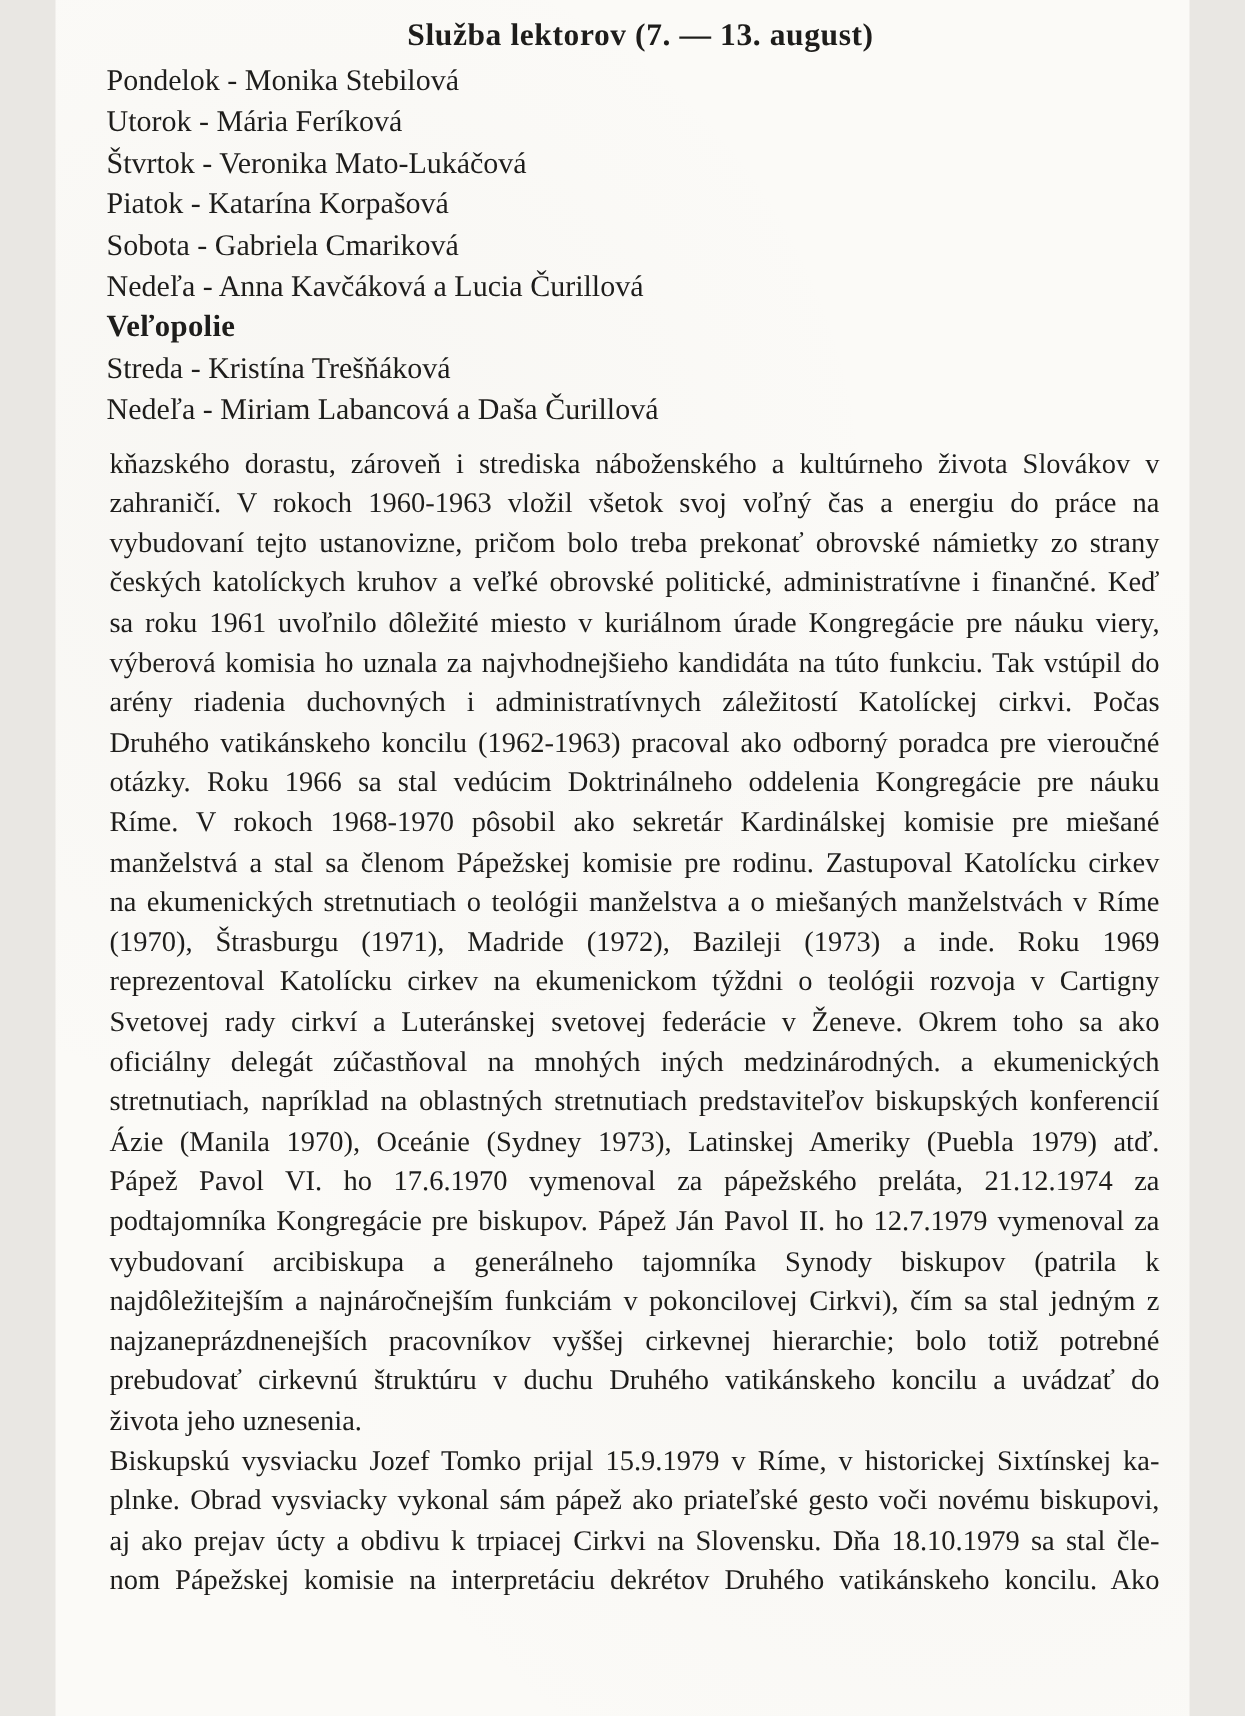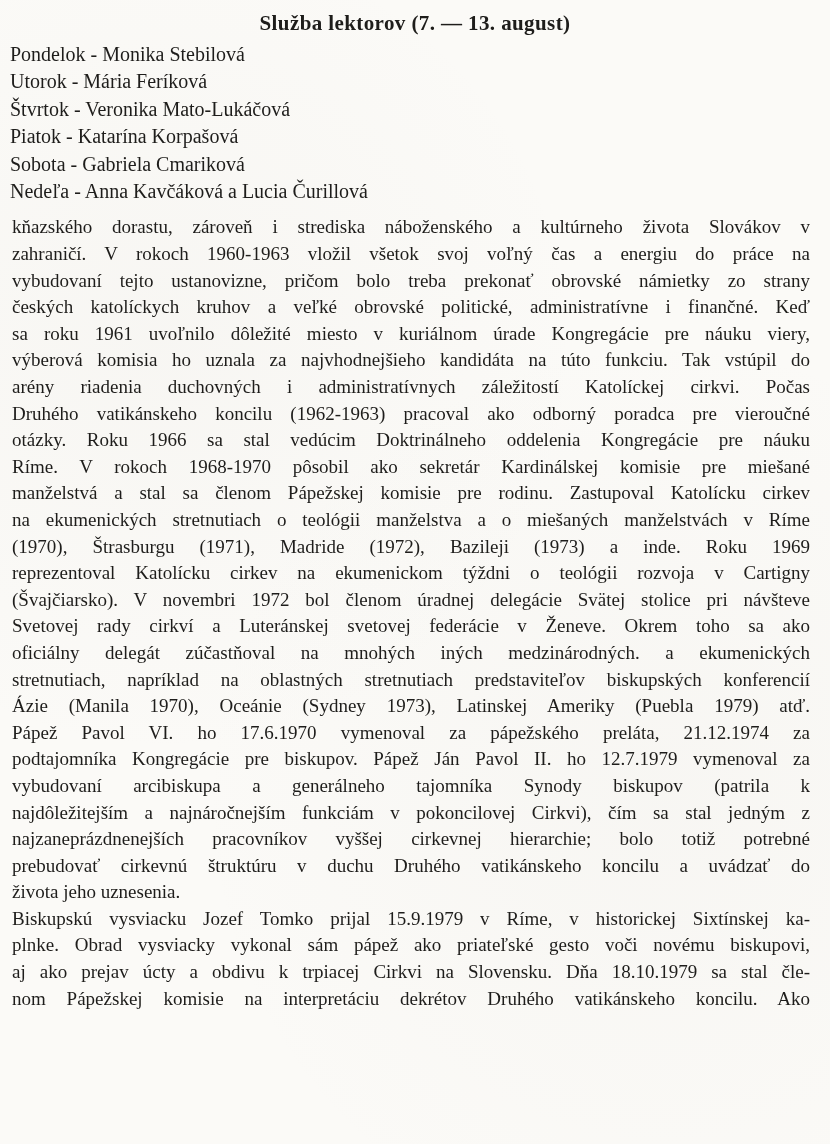--- a/index.html
+++ b/index.html
@@ -2,30 +2,31 @@
 <html><head>
 <meta charset="utf-8">
 <style>
   html, body { margin: 0; padding: 0; }
   body {
     background: #e9e7e3;
     font-family: "Liberation Serif", "DejaVu Serif", serif;
   }
   .page {
     position: relative;
-    width: 830px;
+    width: 756px;
     height: 1144px;
     margin: 0 auto;
     background:
       radial-gradient(circle at 20% 30%, rgba(180,175,165,0.05), transparent 40%),
       radial-gradient(circle at 80% 70%, rgba(180,175,165,0.05), transparent 45%),
       #fbfaf7;
     color: #1e1d1b;
     overflow: hidden;
     box-sizing: border-box;
+    padding-left: 24px;
   }
   .title {
     margin: 0;
     padding-top: 11px;
     text-align: center;
     font-size: 21px;
     font-weight: bold;
     letter-spacing: 0.4px;
   }
   .roster {
@@ -70,20 +71,29 @@
           <div class="roster-line">Štvrtok - Veronika Mato-Lukáčová</div>
 
           <div class="roster-line">Piatok - Katarína Korpašová</div>
 
           <div class="roster-line">Sobota - Gabriela Cmariková</div>
 
           <div class="roster-line">Nedeľa - Anna Kavčáková a Lucia Čurillová</div>
         </div>
     </div>
 
+    <div class="roster-section">
+      <div class="section-heading">Veľopolie</div>
+      <div class="roster-entries">
+
+          <div class="roster-line">Streda - Kristína Trešňáková</div>
+
+          <div class="roster-line">Nedeľa - Miriam Labancová a Daša Čurillová</div>
+        </div>
+    </div>
   </div>
 
   <div class="body-text">
     <div class="para ragged-last">
 
         <div class="body-line">kňazského dorastu, zároveň i strediska náboženského a kultúrneho života Slovákov v</div>
 
         <div class="body-line">zahraničí. V rokoch 1960-1963 vložil všetok svoj voľný čas a energiu do práce na</div>
 
         <div class="body-line">vybudovaní tejto ustanovizne, pričom bolo treba prekonať obrovské námietky zo strany</div>
@@ -104,21 +114,20 @@
         <div class="body-line">Ríme. V rokoch 1968-1970 pôsobil ako sekretár Kardinálskej komisie pre miešané</div>
 
         <div class="body-line">manželstvá a stal sa členom Pápežskej komisie pre rodinu. Zastupoval Katolícku cirkev</div>
 
         <div class="body-line">na ekumenických stretnutiach o teológii manželstva a o miešaných manželstvách v Ríme</div>
 
         <div class="body-line">(1970), Štrasburgu (1971), Madride (1972), Bazileji (1973) a inde. Roku 1969</div>
 
         <div class="body-line">reprezentoval Katolícku cirkev na ekumenickom týždni o teológii rozvoja v Cartigny</div>
 
-        <div class="body-line">(Švajčiarsko). V novembri 1972 bol členom úradnej delegácie Svätej stolice pri návšteve</div>
 
         <div class="body-line">Svetovej rady cirkví a Luteránskej svetovej federácie v Ženeve. Okrem toho sa ako</div>
 
         <div class="body-line">oficiálny delegát zúčastňoval na mnohých iných medzinárodných. a ekumenických</div>
 
         <div class="body-line">stretnutiach, napríklad na oblastných stretnutiach predstaviteľov biskupských konferencií</div>
 
         <div class="body-line">Ázie (Manila 1970), Oceánie (Sydney 1973), Latinskej Ameriky (Puebla 1979) atď.</div>
 
         <div class="body-line">Pápež Pavol VI. ho 17.6.1970 vymenoval za pápežského preláta, 21.12.1974 za</div>

